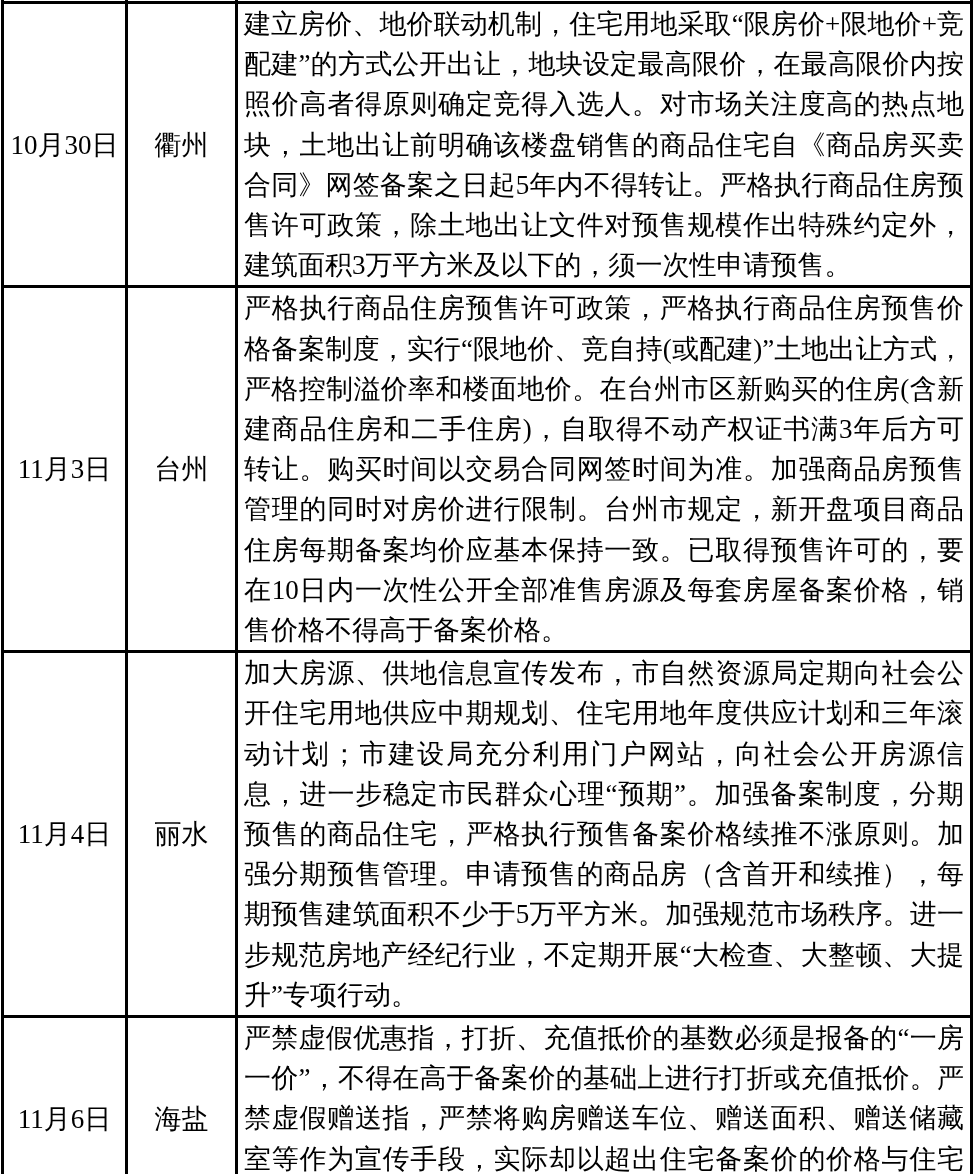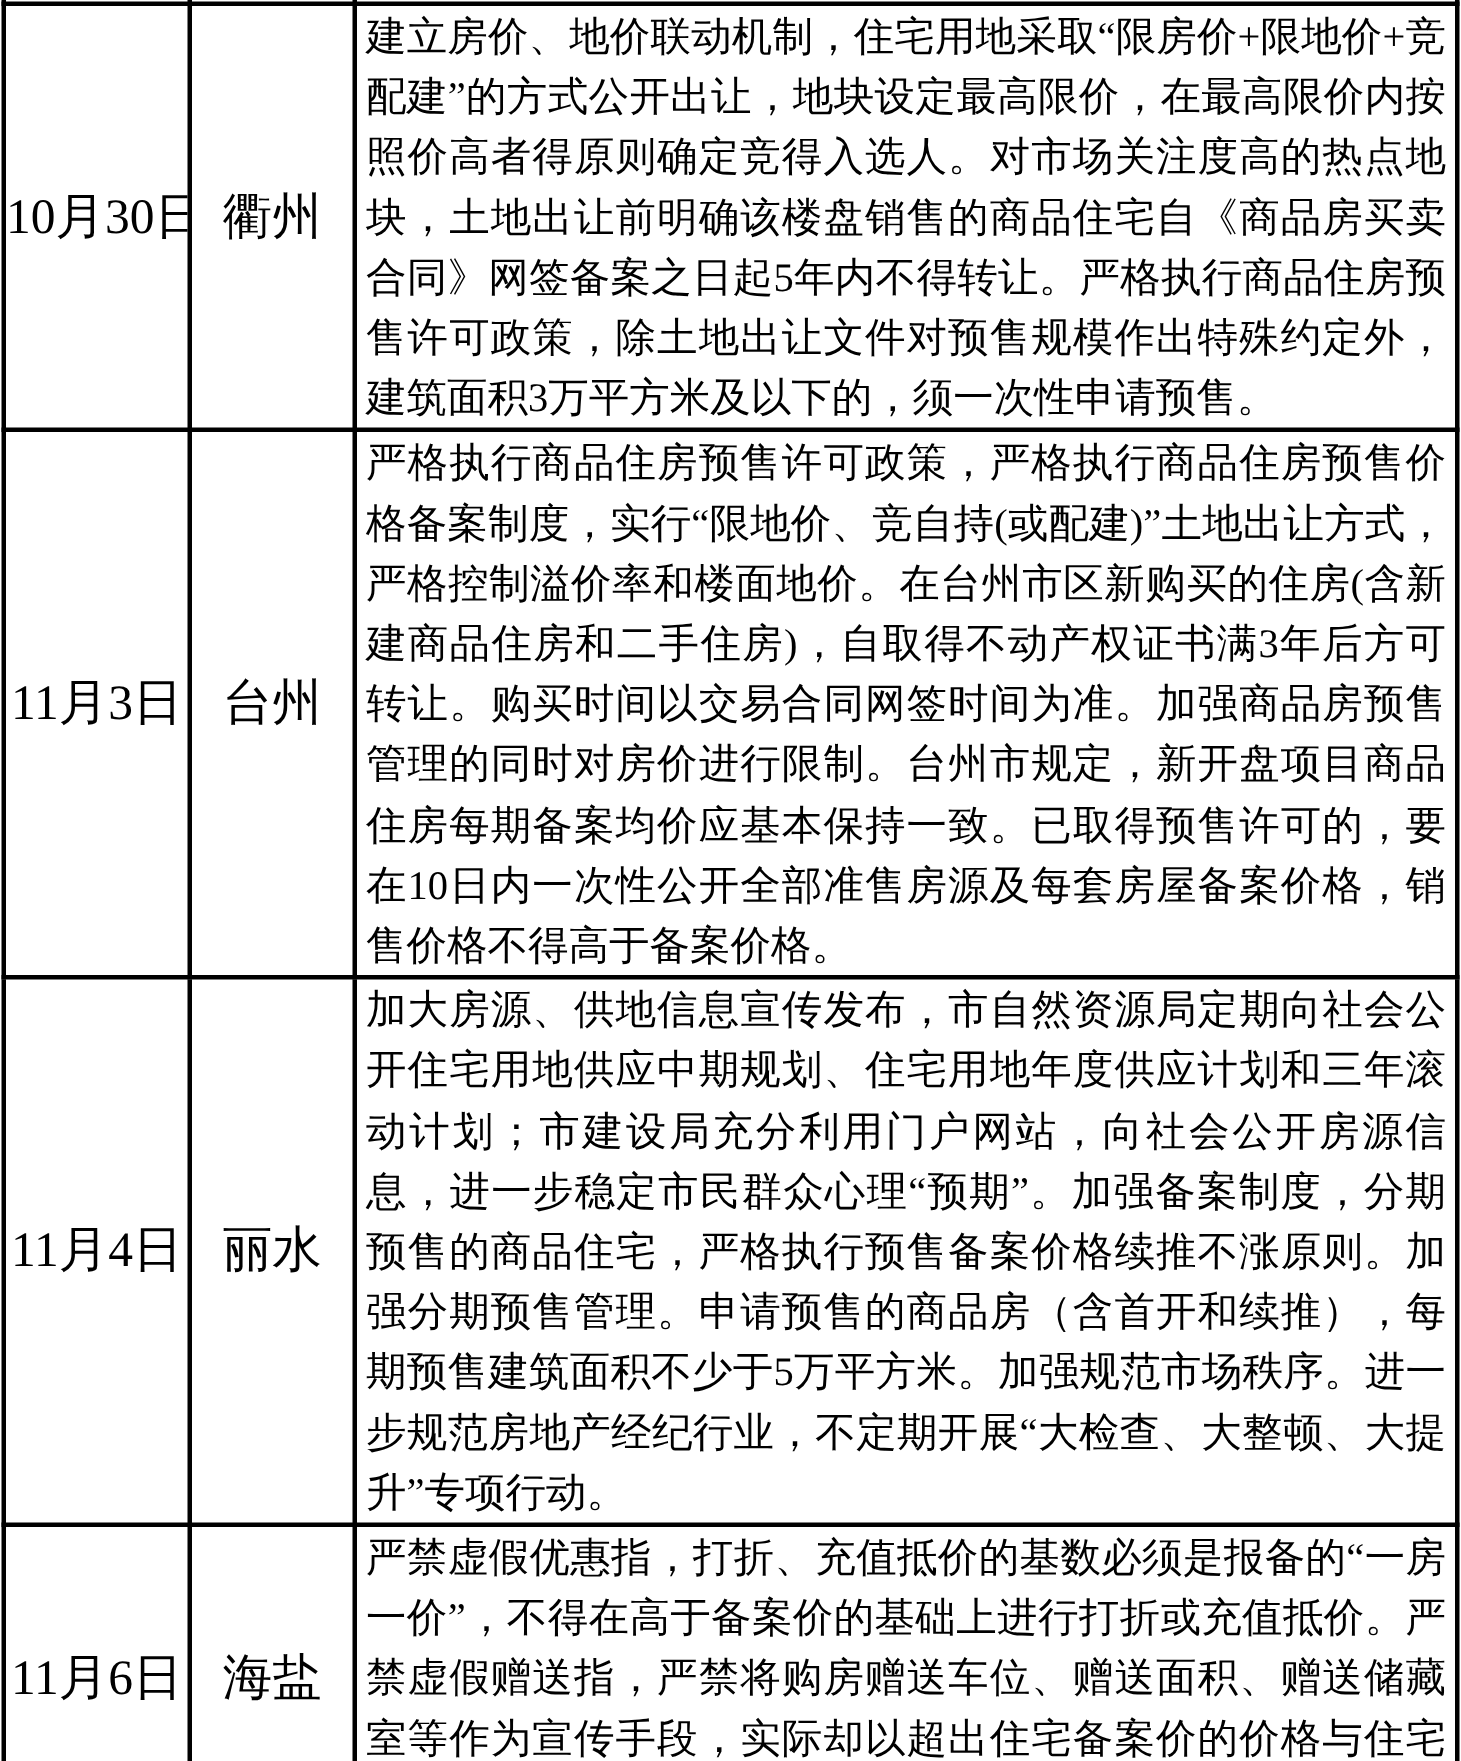--- a/index.html
+++ b/index.html
@@ -26,21 +26,21 @@
   }
   col.c-date  { width: 124px; }
   col.c-city  { width: 110px; }
   col.c-policy{ width: 735px; }
 
   tr.sliver-top td    { border-top: none; height: 1px; padding: 0; }
 
   td.date-cell, td.city-cell {
     text-align: center;
     vertical-align: middle;
-    font-size: 33px;
+    font-size: 27px;
     line-height: 40px;
     padding: 0;
     white-space: nowrap;
   }
   td.policy-cell {
     font-size: 27px;
     line-height: 40.2px;
     text-align: justify;
     text-align-last: left;
     vertical-align: middle;

